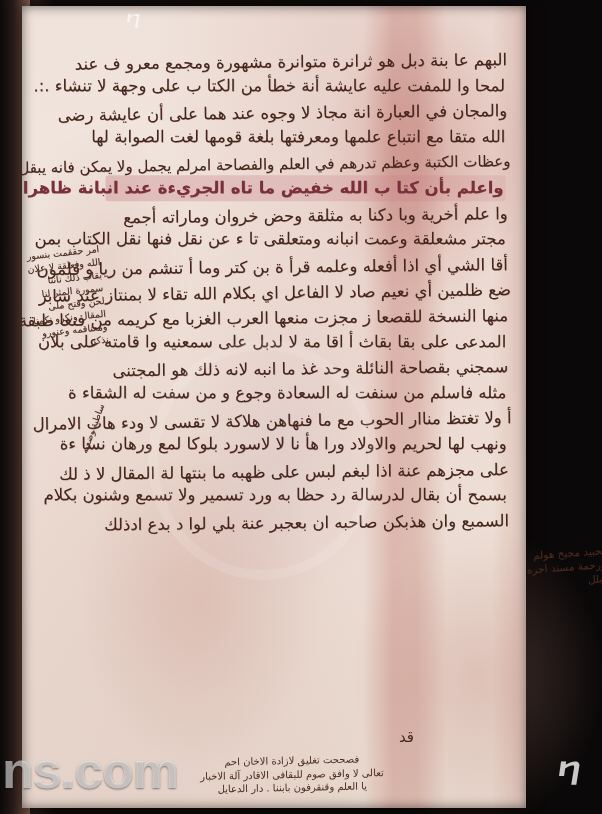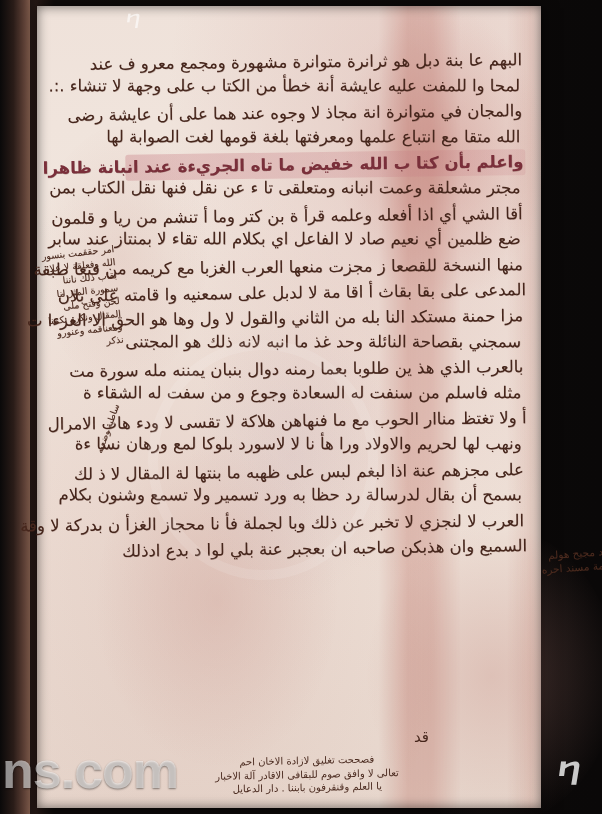--- a/index.html
+++ b/index.html
@@ -28,21 +28,21 @@
   .left-gutter {
     position: absolute;
     left: 0; top: 0; bottom: 0;
     width: 30px;
     background: linear-gradient(90deg,#0a0909 0%, #2a1c18 45%, #5d4036 80%, #7d5a4a 100%);
   }
 
   
   .paper {
     position: absolute;
-    left: 37px;
+    left: 22px;
     top: 6px;
     width: 504px;
     height: 802px;
     background:
       radial-gradient(ellipse at 72% 18%, rgba(205,150,145,0.30) 0%, rgba(205,150,145,0.0) 46%),
       radial-gradient(ellipse at 28% 72%, rgba(200,150,140,0.18) 0%, rgba(200,150,140,0) 52%),
       linear-gradient(180deg, #efe2da 0%, #f1e6de 30%, #eee0d7 62%, #e7d7cd 100%);
     box-shadow: 0 0 12px rgba(0,0,0,0.55) inset, 2px 2px 14px rgba(0,0,0,0.6);
   }
   
@@ -246,37 +246,36 @@
     <div class="stain s2"></div>
     <div class="stain s3"></div>
     <div class="stain s4"></div>
     <div class="band"></div>
     <div class="band2"></div>
     <div class="ghost-seal"></div>
 
     <div class="textblock">
       <div class="line">البهم عا بنة دبل هو ثرانرة متوانرة مشهورة ومجمع معرو ف عند</div>
       <div class="line">لمحا وا للمفت عليه عايشة أنة خطأ من الكتا ب على وجهة لا تنشاء .:.</div>
-      <div class="line">والمجان في متوانرة انة مجاذ لا وجوه عند هما على أن عايشة رضى</div>
+      <div class="line">والمجان في العبارة انة مجاذ لا وجوه عند هما على أن عايشة رضى</div>
       <div class="line">الله متقا مع انتباع علمها ومعرفتها بلغة قومها لغت الصوابة    لها</div>
+      <div class="line" style="font-size:15px">وعظات الكتبة وعظم تدرهم في العلم والفصاحة امرلم يجمل ولا يمكن فانه يبقل</div>
       <div class="line rubric">واعلم بأن كتا ب الله خفيض ما تاه الجريءة عند انبانة ظاهرا</div>
+      <div class="line">وا علم أخرية وبا دكنا به مثلقة وحض خروان وماراته أجمع</div>
       <div class="line">مجتر مشعلقة وعمت انبانه ومتعلقى تا ء عن نقل فنها نقل الكتاب بمن</div>
       <div class="line">أقا الشي أي اذا أفعله وعلمه قرأ ة بن كتر وما أ تنشم من ريا و قلمون</div>
       <div class="line">ضع ظلمين أي نعيم صاد لا الفاعل اي بكلام الله تقاء لا بمنتاز عند سابر</div>
       <div class="line">منها النسخة للقصعا ز مجزت منعها العرب الغزبا مع كريمه من فنعا طبقة</div>
       <div class="line">المدعى على بقا بقاث أ اقا مة لا لدبل على سمعنيه وا قامته على بلان</div>
-      <div class="line">مزا حمنة مستكد النا بله من الثاني والقول لا ول وها هو الحق الا الغزءا ت</div>
       <div class="line">سمجني بقصاحة النائلة وحد غذ ما انبه لانه ذلك هو المجتنى</div>
-      <div class="line">بالعرب الذي هذ ين طلوبا بعما رمنه دوال بنبان يمننه مله سورة مت</div>
       <div class="line">مثله فاسلم من سنفت له السعادة وجوع و من سفت له الشقاء ة</div>
       <div class="line">أ ولا تغتظ مناار الحوب مع ما فنهاهن هلاكة لا تقسى لا ودء هاب الامرال</div>
       <div class="line">ونهب لها لحريم والاولاد ورا هأ نا لا لاسورد بلوكا لمع ورهان نسا ءة</div>
       <div class="line">على مجزهم عنة اذا لبغم لبس على ظهبه ما بنتها لة المقال لا ذ لك</div>
       <div class="line">بسمح أن بقال لدرسالة رد حظا به ورد تسمير ولا تسمع وشنون بكلام</div>
-      <div class="line">العرب لا لنجزي لا تخبر عن ذلك وبا لجملة فأ نا محجاز الغزأ ن بدركة لا وقة</div>
       <div class="line">السمبع وان هذبكن صاحبه ان بعجبر عنة بلي لوا د بدع ادذلك</div>
     </div>
 
     <div class="catchword">قد</div>
 
     <div class="margin-note mn1">امر حققمت بنسور الله وفعلقة لا علان بقاب ذلك ناننا سمورة المثر لنا لحن وفتح ملى المقال ونكرو نكمنا ومعناقمه وعنورو نذكر</div>
     <div class="margin-note mn2">ساطية وضعبه</div>
     <div class="margin-note mn3">لحبيد مجيح هولم ورحمة مسند احره دبلل</div>
 
     <div class="colophon">

